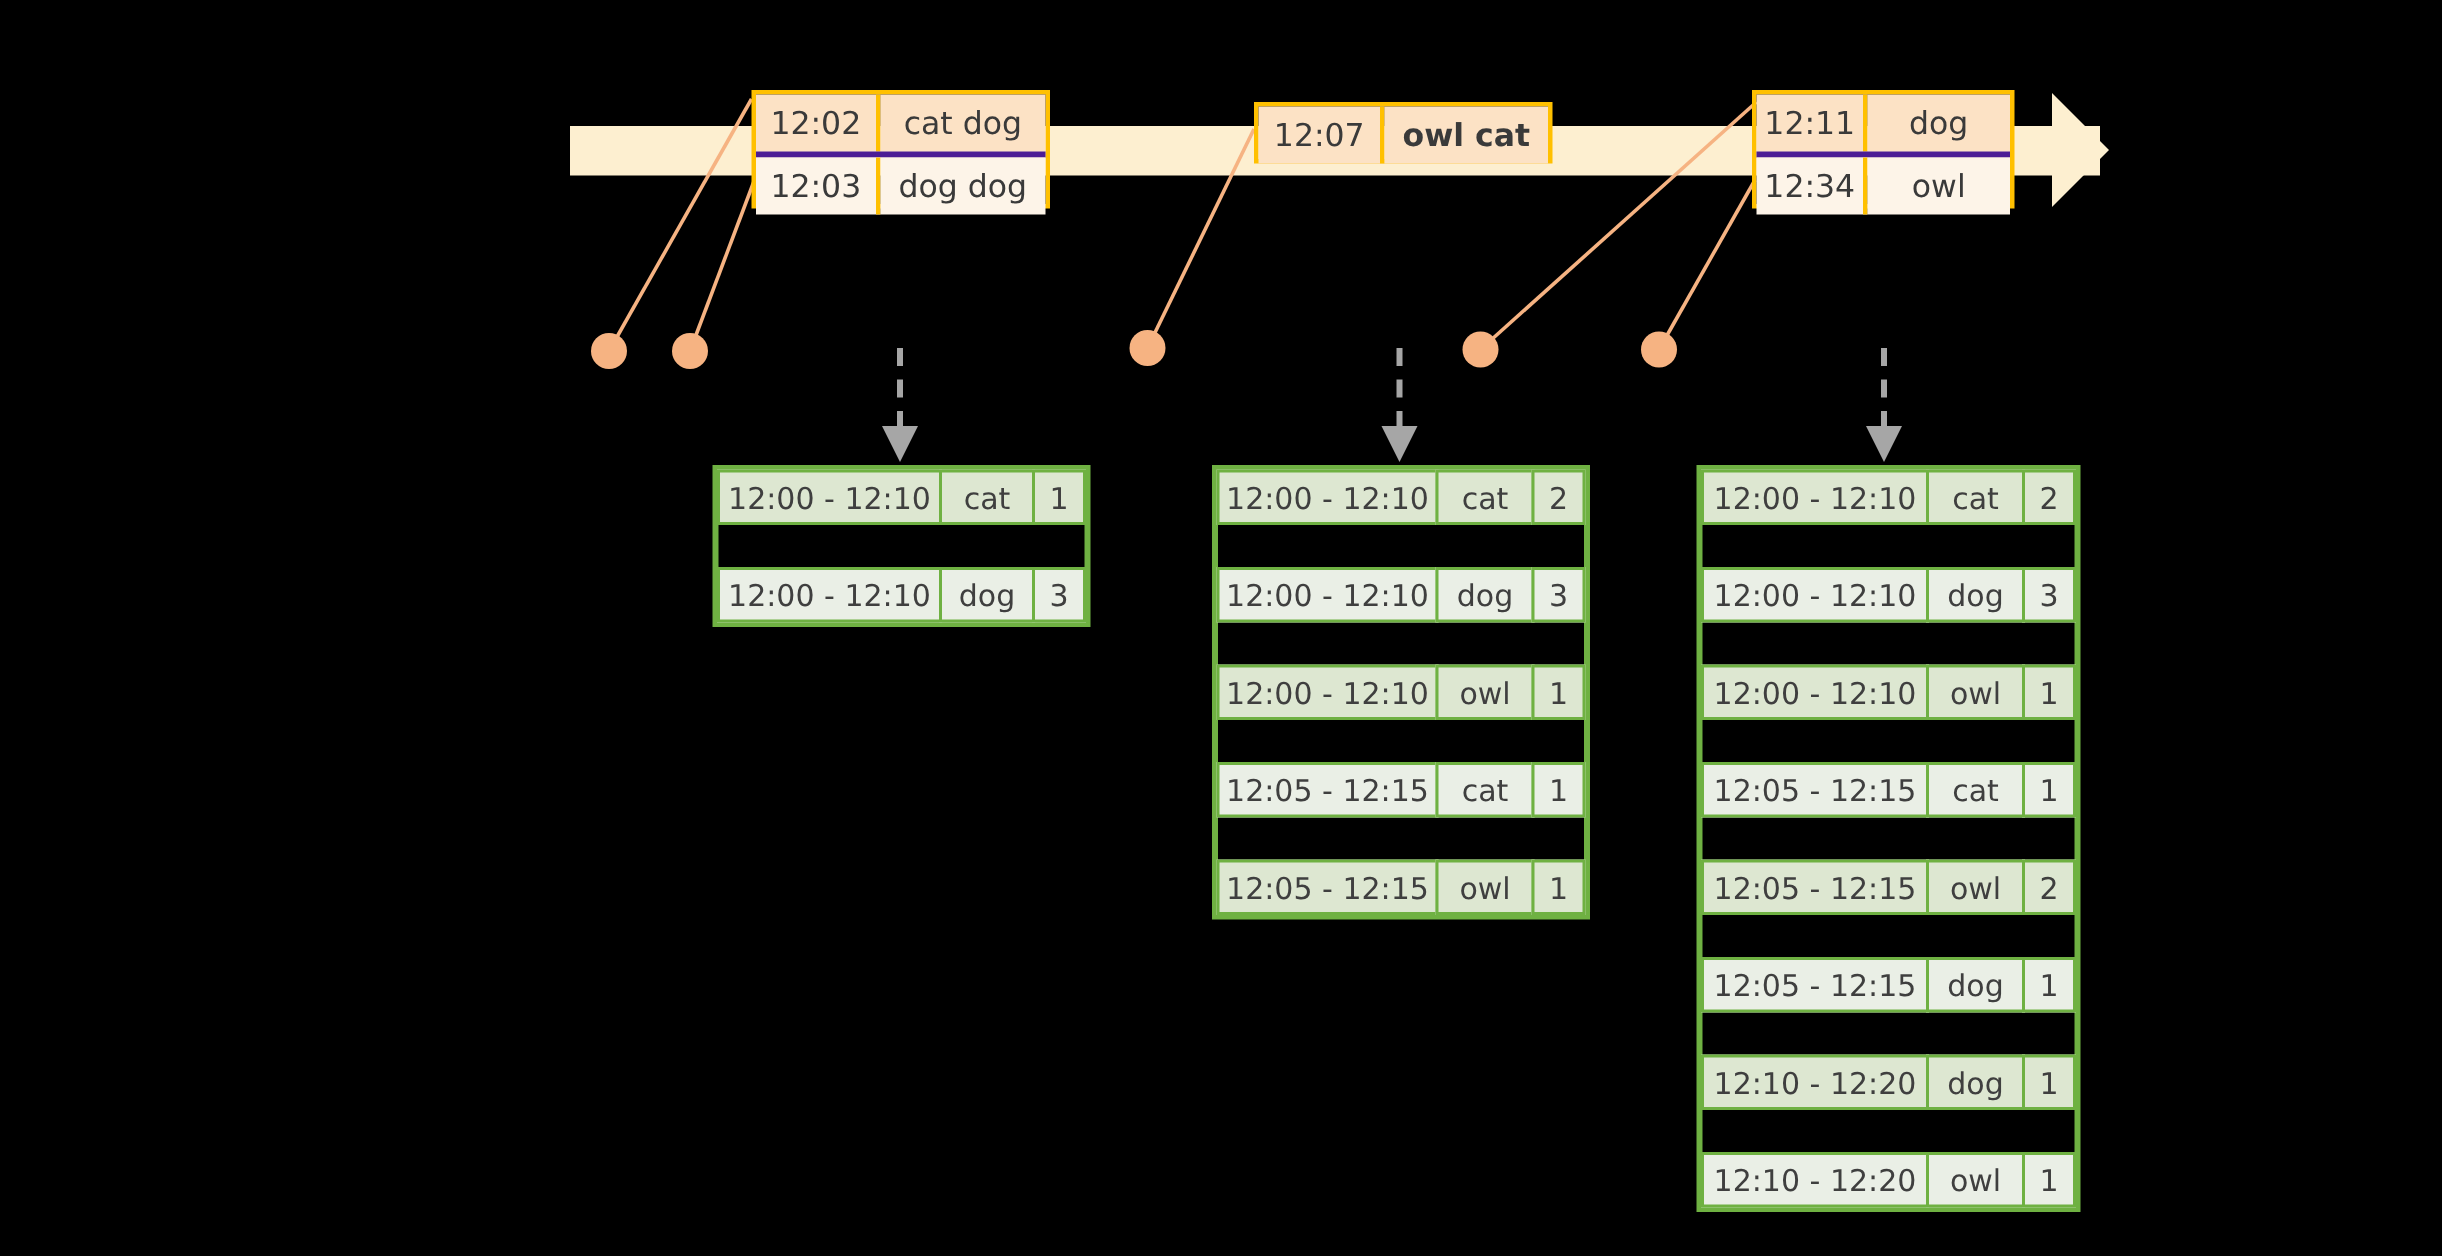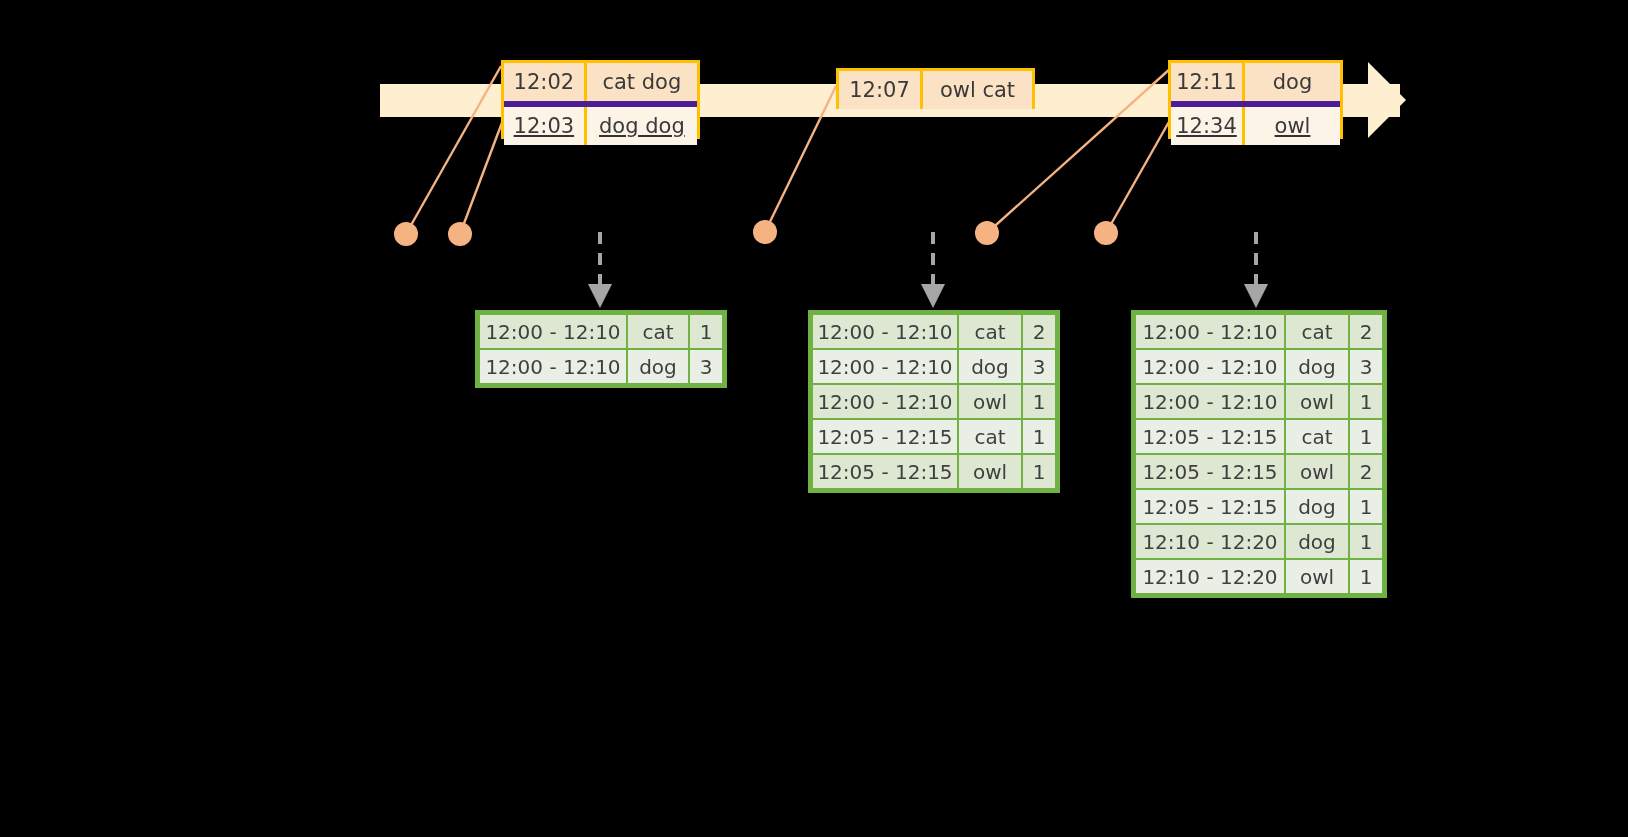--- a/index.html
+++ b/index.html
@@ -23,56 +23,56 @@
   }
 
   
   .evt{
     position:absolute;
     border:3px solid #ffc000;
     box-sizing:border-box;
     display:flex;flex-direction:column;
   }
   .evt-row{display:flex;flex:1 1 auto;}
-  .evt-row + .evt-row{border-top:6px solid #4c1d95;text-decoration:underline;}
+  .evt-row + .evt-row{border-top:4px solid #4c1d95;}
   .evt-row.shade .cell{background:#fce2c5;}
   .evt-row.plain .cell{background:#fdf4e8;}
   .evt .cell{
     display:flex;align-items:center;justify-content:center;
     font-size:21px;color:#3a3a3a;box-sizing:border-box;
     height:38px;
   }
   .evt .cell.time{width:84px;border-right:3px solid #ffc000;}
   .evt .cell.words{width:112px;}
 
   #evt1{left:501px;top:60px;width:199px;height:79px;}
   #evt2{left:836px;top:68px;width:199px;height:41px;}
   #evt3{left:1168px;top:60px;width:175px;height:79px;}
   #evt3 .cell.time{width:74px;}
   #evt3 .cell.words{width:95px;}
   #evt2 .cell.time{width:84px;}
-  #evt2 .cell.words{width:109px;}
+  #evt2 .cell.words{width:109px;font-weight:bold;}
 
   
   .dot{
     position:absolute;width:24px;height:24px;border-radius:50%;
     background:#f6b382;
   }
   svg.links{position:absolute;left:0;top:0;width:1628px;height:837px;pointer-events:none;}
   svg.links line{stroke:#f6b382;stroke-width:2.4;}
 
   
   .darrow{position:absolute;width:30px;height:80px;}
 
   
   .rtable{
     position:absolute;
     border:4px solid #6fb142;
     box-sizing:border-box;
-    display:flex;flex-direction:column;
+    display:flex;flex-direction:column;gap:30px;
   }
   .rrow{display:flex;}
   .rrow .rc{
     box-sizing:border-box;
     height:37px;
     display:flex;align-items:center;justify-content:center;
     font-size:20px;color:#3f3f3f;
     border:2px solid #6fb142;
     margin:-1px;
   }

